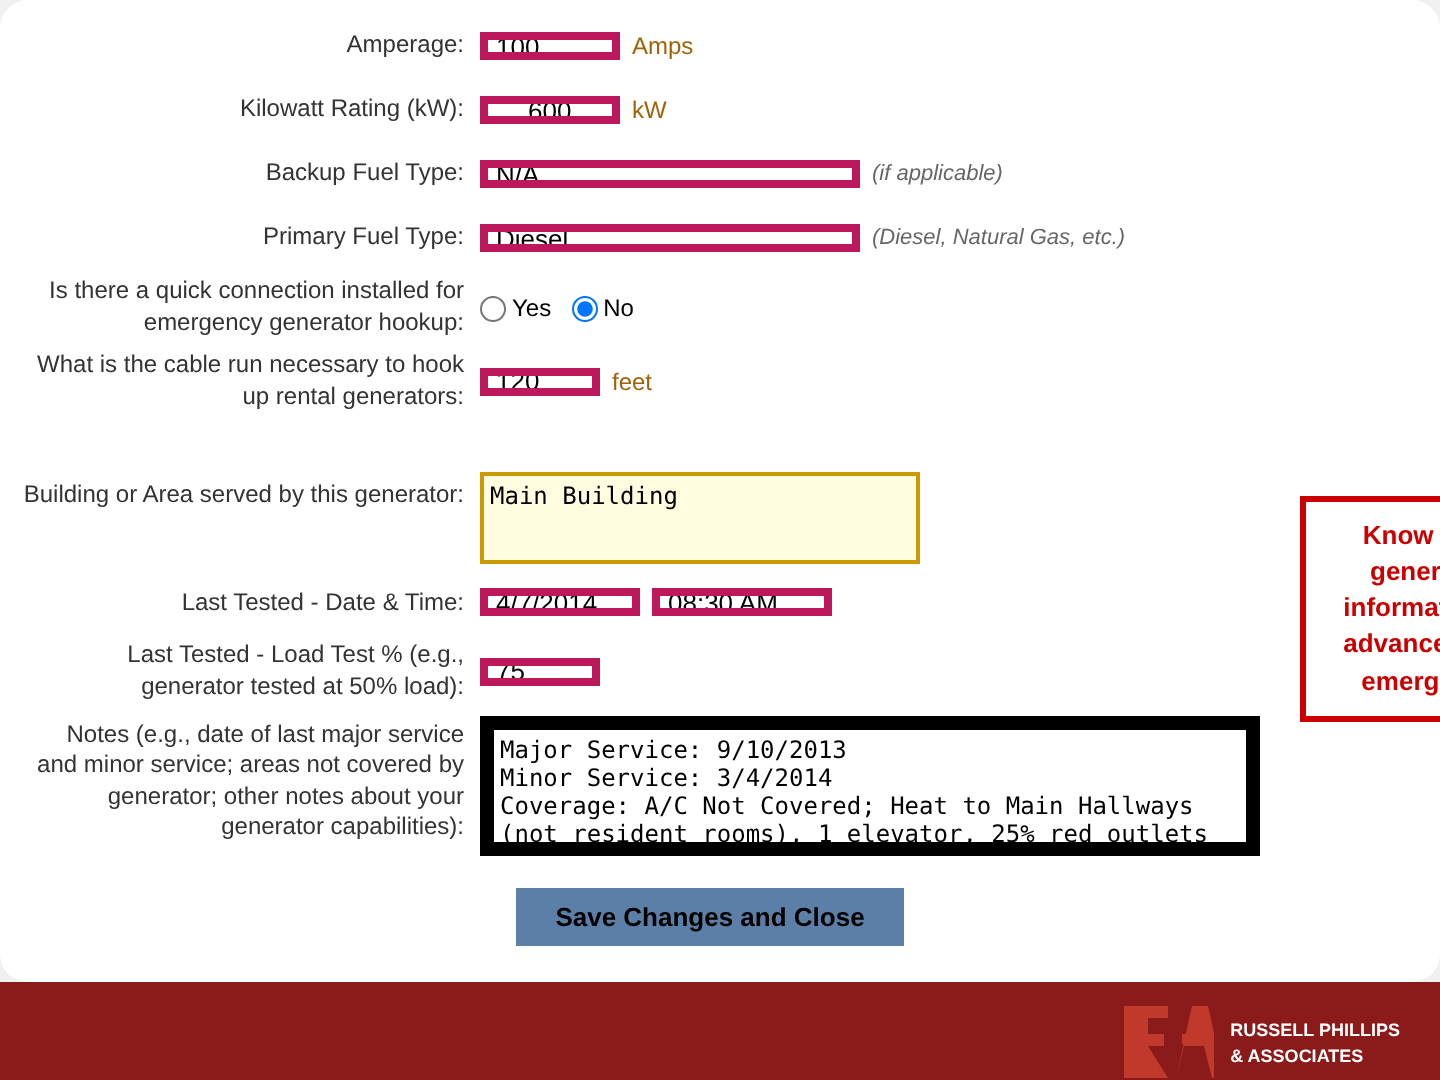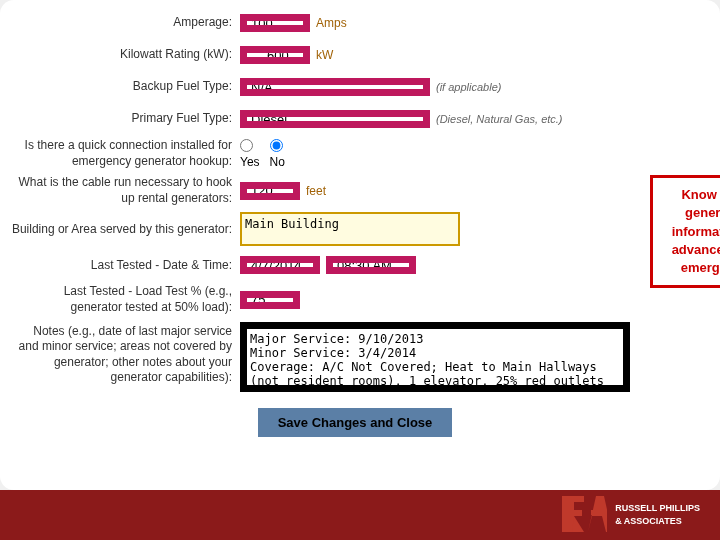--- a/index.html
+++ b/index.html
@@ -27,21 +27,21 @@
     .form-label {
       text-align: right;
       width: 230px;
       min-width: 230px;
       padding-right: 8px;
       color: #333;
       font-size: 12px;
       line-height: 1.3;
     }
     .form-input {
-      border: 7px solid #be185d;
+      border: 4px solid #be185d;
       padding: 2px 4px;
       font-size: 13px;
       height: 14px;
       background: #fff;
     }
     .unit-label {
       margin-left: 6px;
       color: #a16207;
       font-size: 12px;
     }
@@ -51,39 +51,38 @@
       font-size: 11px;
       font-style: italic;
     }
     .radio-group {
       display: flex;
       align-items: center;
       gap: 10px;
     }
     .radio-item {
       display: flex;
-      align-items: flex-start;
+      align-items: flex-end;
       gap: 3px;
       font-size: 12px;
-      flex-direction: column;
     }
     .textarea-field {
       border: 7px solid #000000;
       font-size: 12px;
       padding: 3px;
       resize: none;
       background: #fff;
     }
     .building-textarea {
       border: 2px solid #cc9900;
       background: #fffce0;
     }
     .inline-flex {
       display: flex;
-      align-items: flex-start;
+      align-items: center;
     }
     .right-panel {
       margin-left: 20px;
       flex-shrink: 0;
     }
     .know-box {
       border: 3px solid #cc0000;
       background: #ffffff;
       width: 130px;
       padding: 8px;
@@ -105,21 +104,21 @@
       border: none;
       padding: 7px 20px;
       font-size: 13px;
       cursor: pointer;
       font-weight: bold;
     }
     .footer {
       background: #8b1a1a;
       height: 50px;
       display: flex;
-      align-items: center;
+      align-items: flex-end;
       justify-content: flex-end;
       padding-right: 20px;
     }
     .footer-logo-area {
       display: flex;
       align-items: center;
       gap: 8px;
     }
     .footer-text {
       color: #fff;
@@ -197,21 +196,21 @@
     <div class="form-section">
 
       <div class="form-row">
         <label class="form-label" style="line-height:1.3;">What is the cable run necessary to hook up rental generators:</label>
         <input class="form-input" style="width: 60px;" type="text" value="120">
         <span class="unit-label">feet</span>
       </div>
 
       <div class="form-row">
         <label class="form-label" style="line-height:1.3;">Building or Area served by this generator:</label>
-        <textarea class="textarea-field building-textarea" style="width: 220px; height: 34px;">Main Building</textarea>
+        <textarea class="textarea-field building-textarea" style="width: 220px; height: 46px; margin-top: 24px;">Main Building</textarea>
       </div>
 
       <div class="form-row">
         <label class="form-label">Last Tested - Date &amp; Time:</label>
         <div class="datetime-row">
           <input class="form-input" style="width: 80px;" type="text" value="4/7/2014">
           <input class="form-input" style="width: 90px;" type="text" value="08:30 AM">
         </div>
       </div>
 

